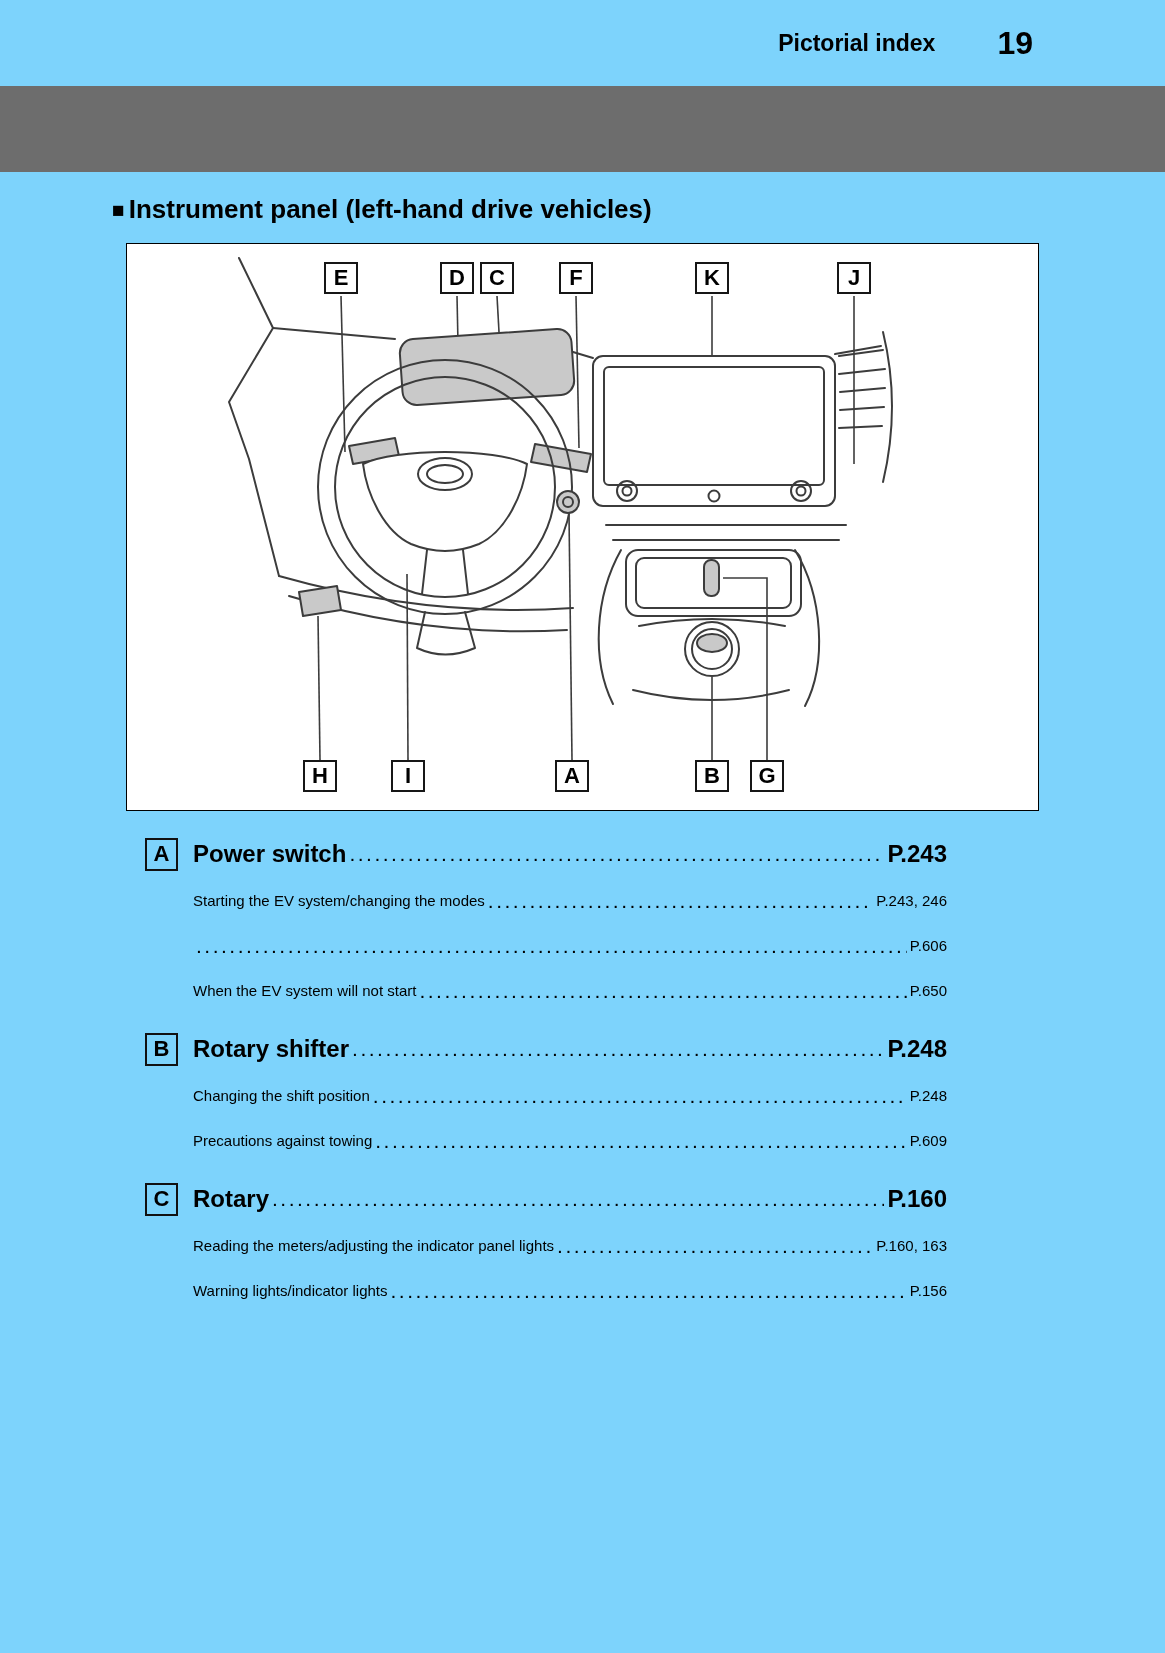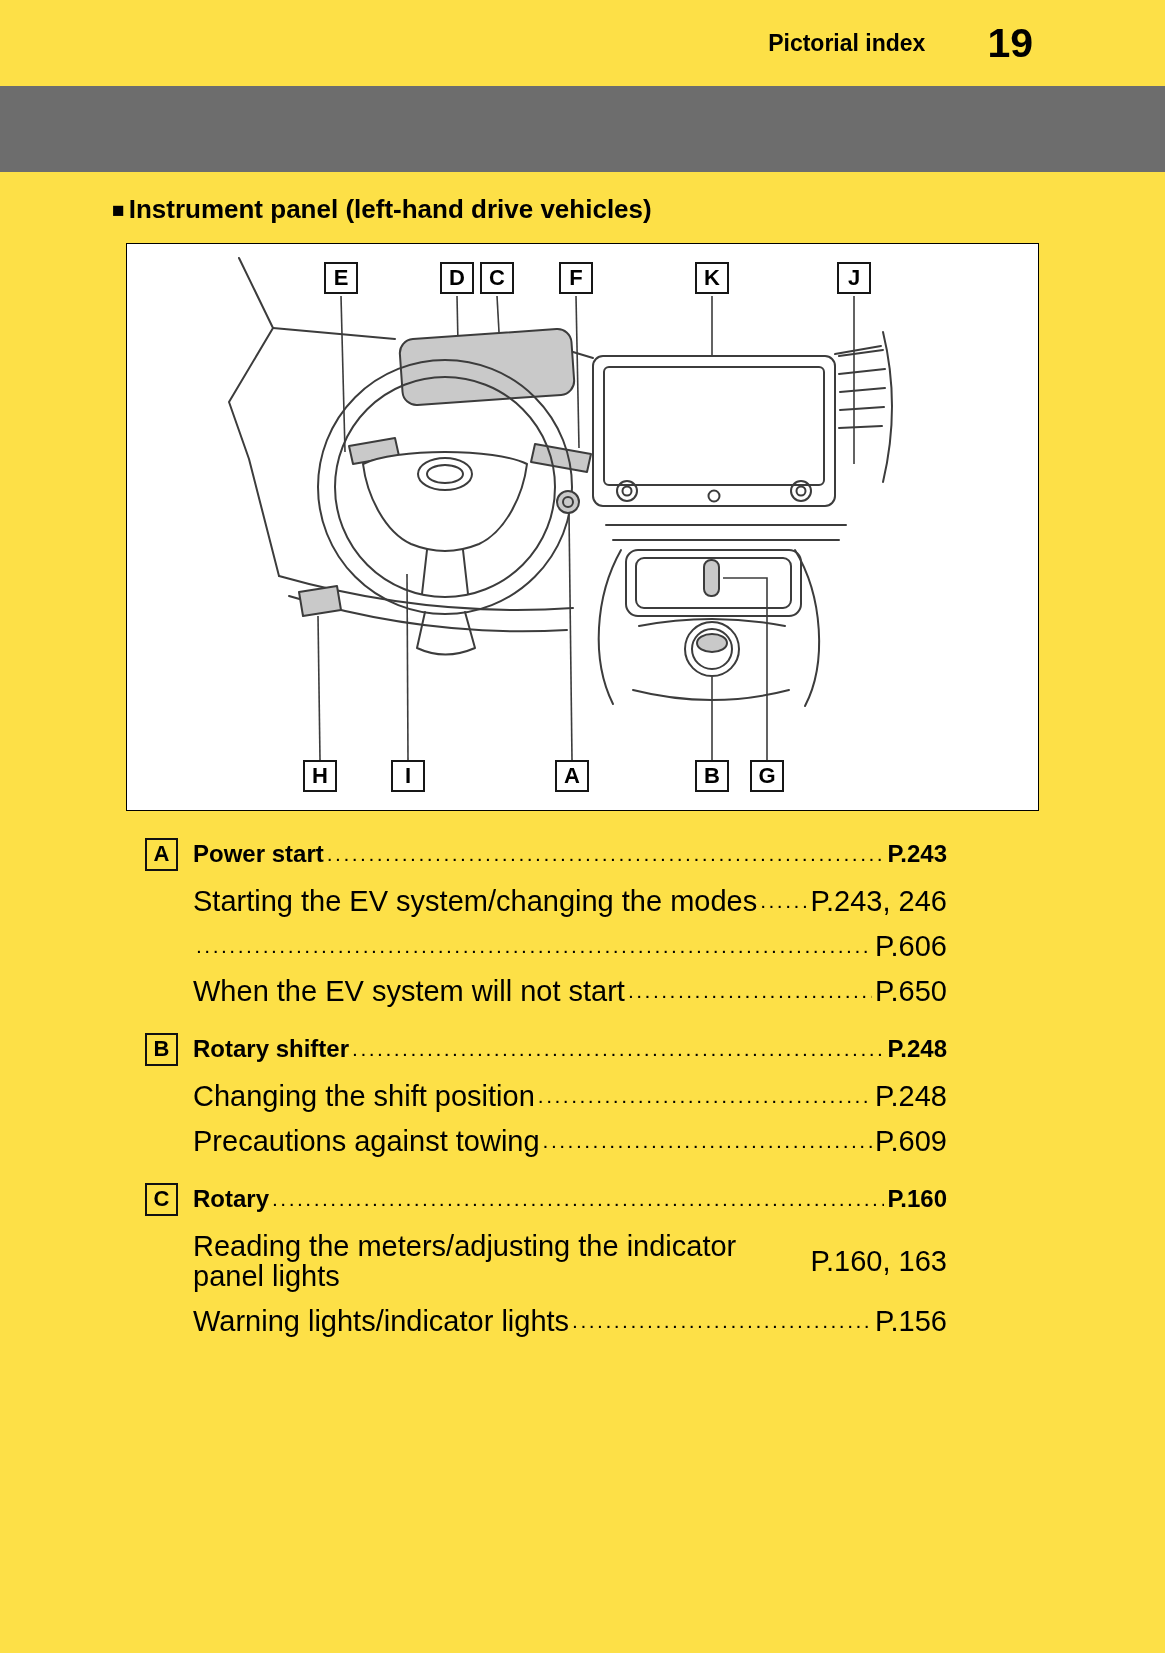--- a/index.html
+++ b/index.html
@@ -3,46 +3,46 @@
 <meta charset="utf-8">
 <style>
   :root{
     --band:#6d6d6d;
     --line:#3c3c3c;
     --fill:#c9c9c9;
     --text:#000000;
   }
   *{box-sizing:border-box;}
   body{margin:0;background:#fff;font-family:"Liberation Sans",sans-serif;color:var(--text);}
-  .page{width:1165px;height:1653px;position:relative;background:#fde047;overflow:hidden;}
+  .page{width:1165px;height:1653px;position:relative;background:#7dd3fc;overflow:hidden;}
 
   
   .topbar{height:86px;display:flex;align-items:center;justify-content:flex-end;padding-right:132px;gap:62px;}
   .section-label{font-size:23px;font-weight:bold;}
-  .page-number{font-size:41px;font-weight:bold;}
+  .page-number{font-size:32px;font-weight:bold;}
   .gray-band{height:86px;background:var(--band);}
 
   
   .section-title{margin:22px 0 0 112px;font-size:26px;font-weight:bold;display:flex;align-items:center;}
   .title-marker{font-size:21px;margin-right:4px;line-height:1;}
 
   
   .diagram-box{position:relative;margin:18px 0 0 126px;width:913px;height:568px;border:1.5px solid #000;background:#fff;}
   .diagram-svg{position:absolute;left:0;top:0;width:913px;height:568px;}
   .ln{fill:none;stroke:var(--line);stroke-width:2;stroke-linecap:round;stroke-linejoin:round;}
   .wht{fill:#ffffff;stroke:var(--line);stroke-width:2;stroke-linejoin:round;}
   .gray{fill:var(--fill);stroke:var(--line);stroke-width:2;stroke-linejoin:round;}
   .callout-line{stroke:#3c3c3c;stroke-width:1.6;fill:none;}
   .callout{position:absolute;width:34px;height:32px;border:2px solid #161616;background:#fff;display:flex;align-items:center;justify-content:center;font-size:22px;font-weight:bold;}
 
   
   .index-list{margin:18px 0 0 145px;width:802px;}
   .idx-main{display:flex;align-items:center;margin-top:26px;font-size:24px;font-weight:bold;line-height:34px;}
   .letter-box{width:33px;height:33px;border:2.5px solid #111;display:flex;align-items:center;justify-content:center;font-size:22px;font-weight:bold;margin-right:15px;flex:none;}
-  .idx-sub{display:flex;align-items:center;margin-top:15px;font-size:29px;line-height:30px;padding-left:48px;font-weight:normal;}
+  .idx-sub{display:flex;align-items:flex-end;margin-top:15px;font-size:15px;line-height:30px;padding-left:48px;font-weight:normal;}
   .dots{flex:1;overflow:hidden;white-space:nowrap;margin:0 3px;font-weight:normal;font-size:21px;letter-spacing:2.5px;}
   .dots::before{content:"..........................................................................................................................................................................................................................";}
   .main-page,.sub-page{white-space:nowrap;}
 </style>
 </head>
 <body>
 
 <div class="page">
 
   <header class="topbar">
@@ -181,21 +181,21 @@
         <span>G</span>
       </div>
   </div>
 
   <div class="index-list">
 
     <div class="idx-main">
       <span class="letter-box">
           <span>A</span>
         </span>
-      <span class="main-title">Power start</span>
+      <span class="main-title">Power switch</span>
       <span class="dots"></span>
       <span class="main-page">P.243</span>
     </div>
     <div class="idx-sub">
       <span class="sub-text">Starting the EV system/changing the modes</span>
       <span class="dots"></span>
       <span class="sub-page">P.243, 246</span>
     </div>
     <div class="idx-sub">
       <span class="dots"></span>

